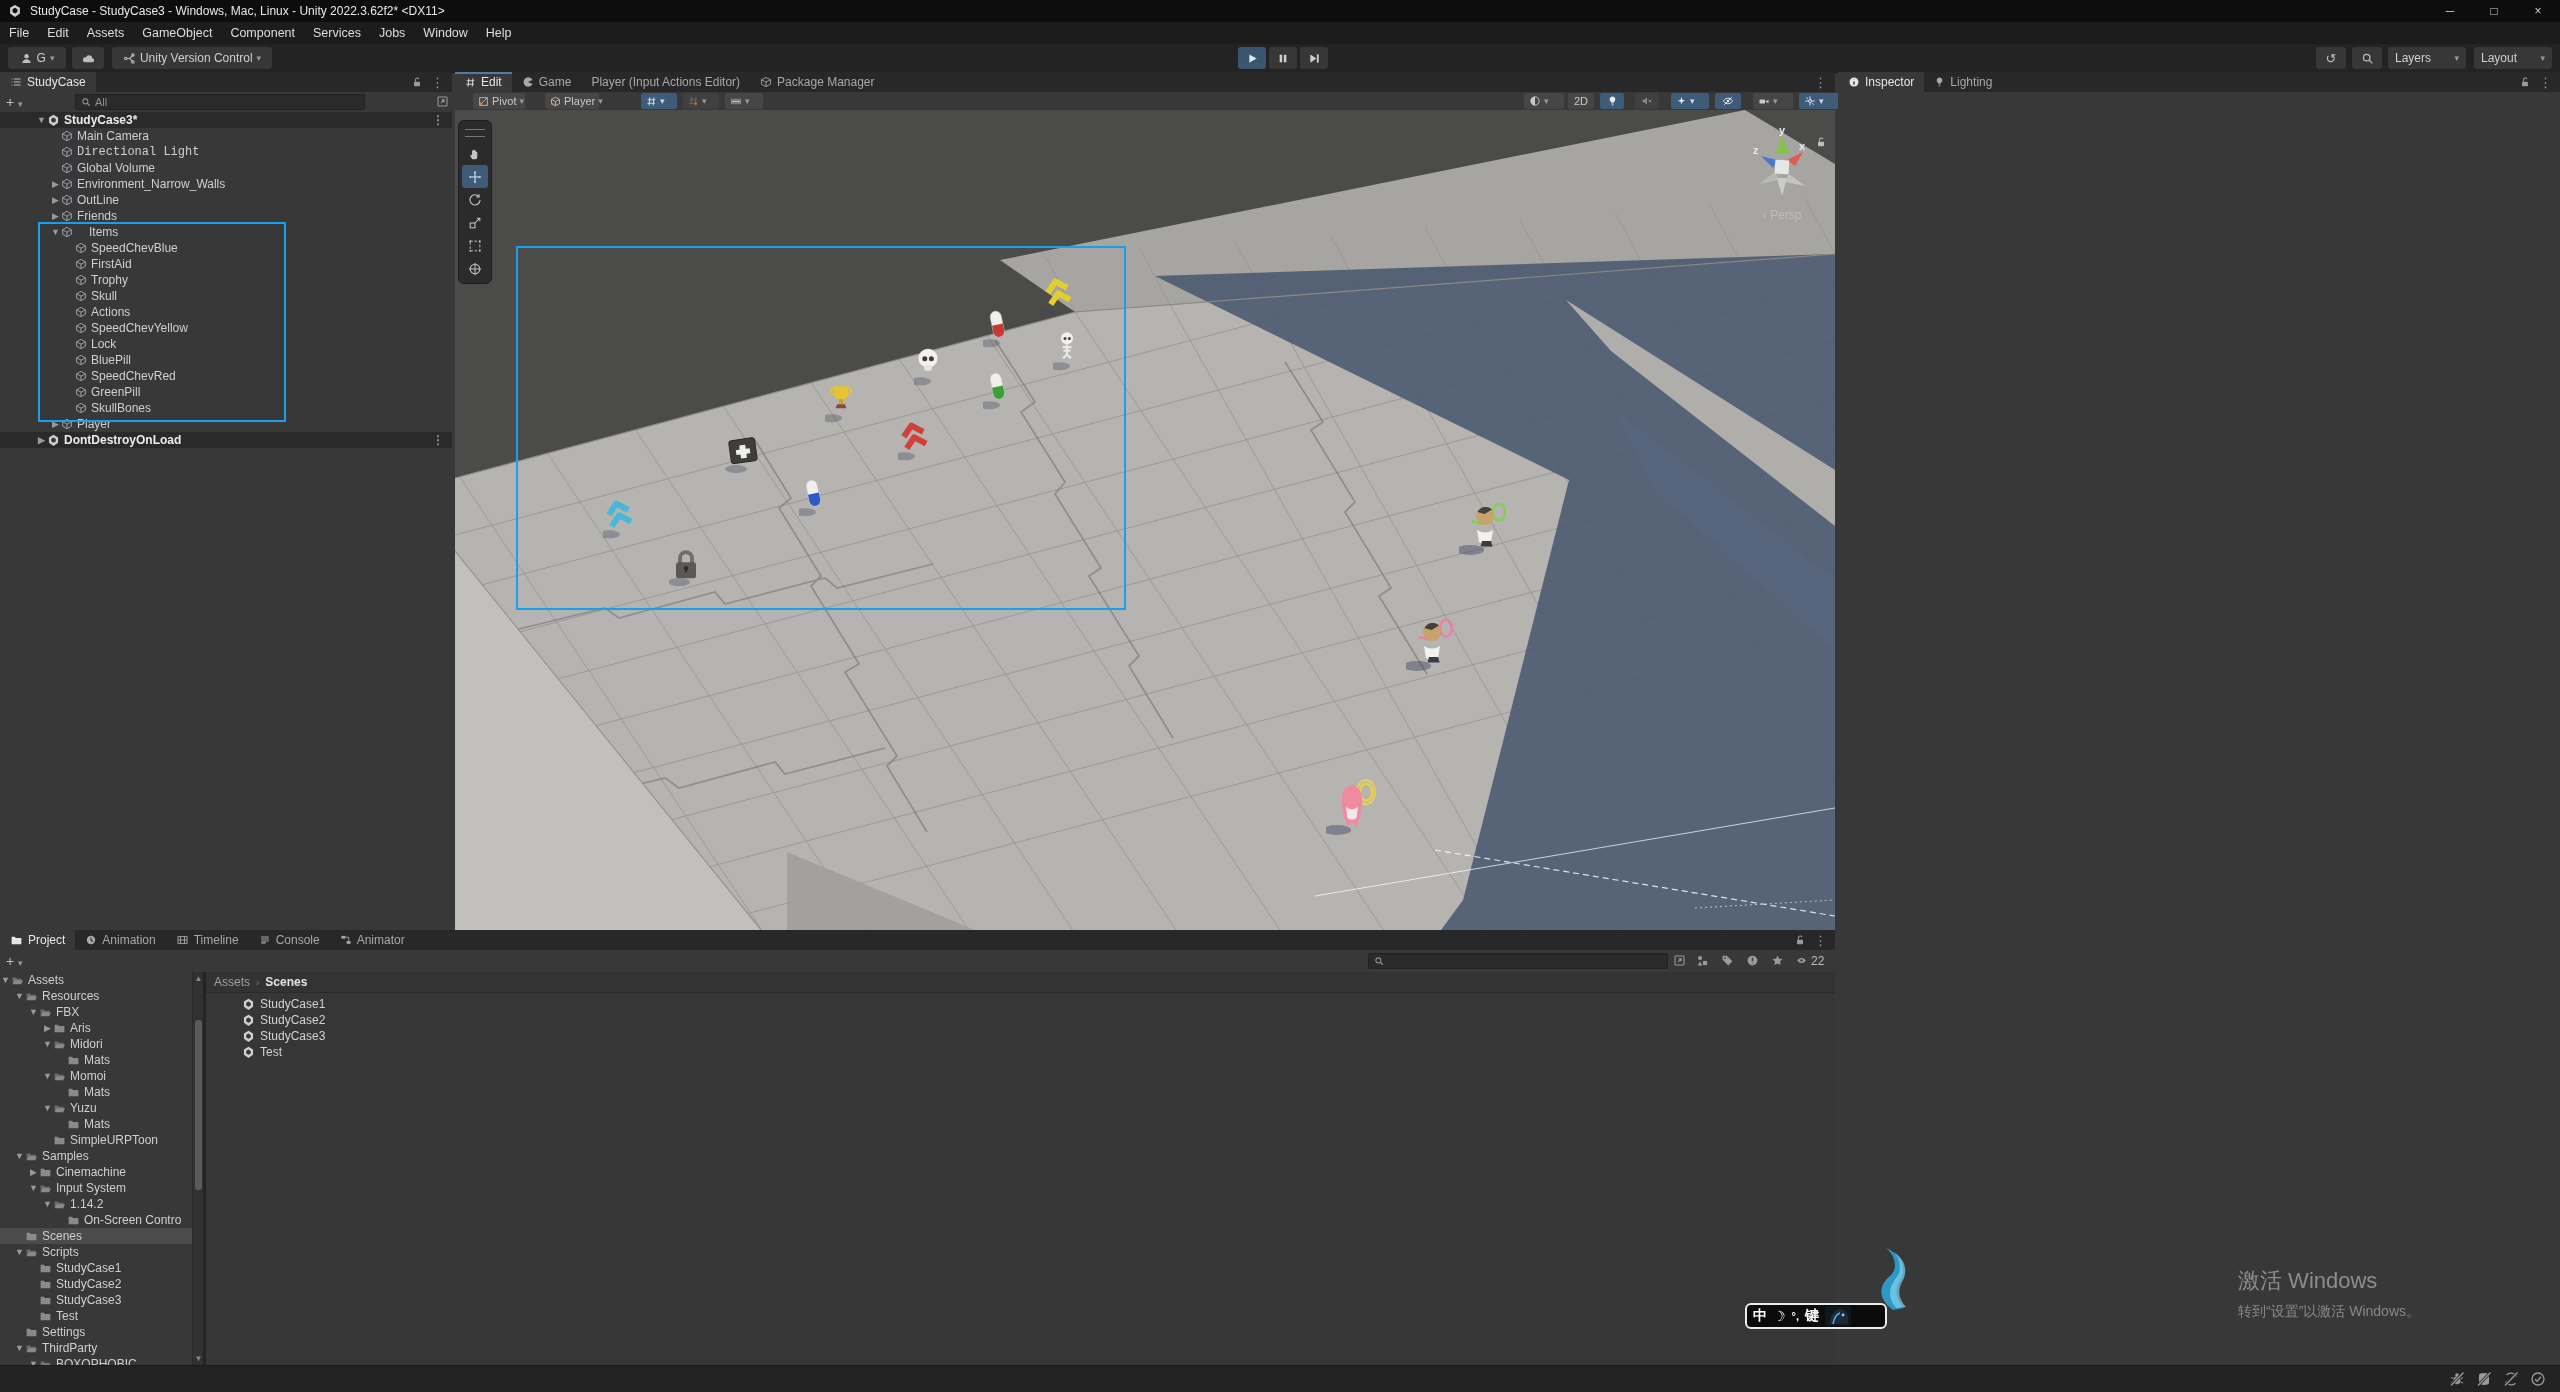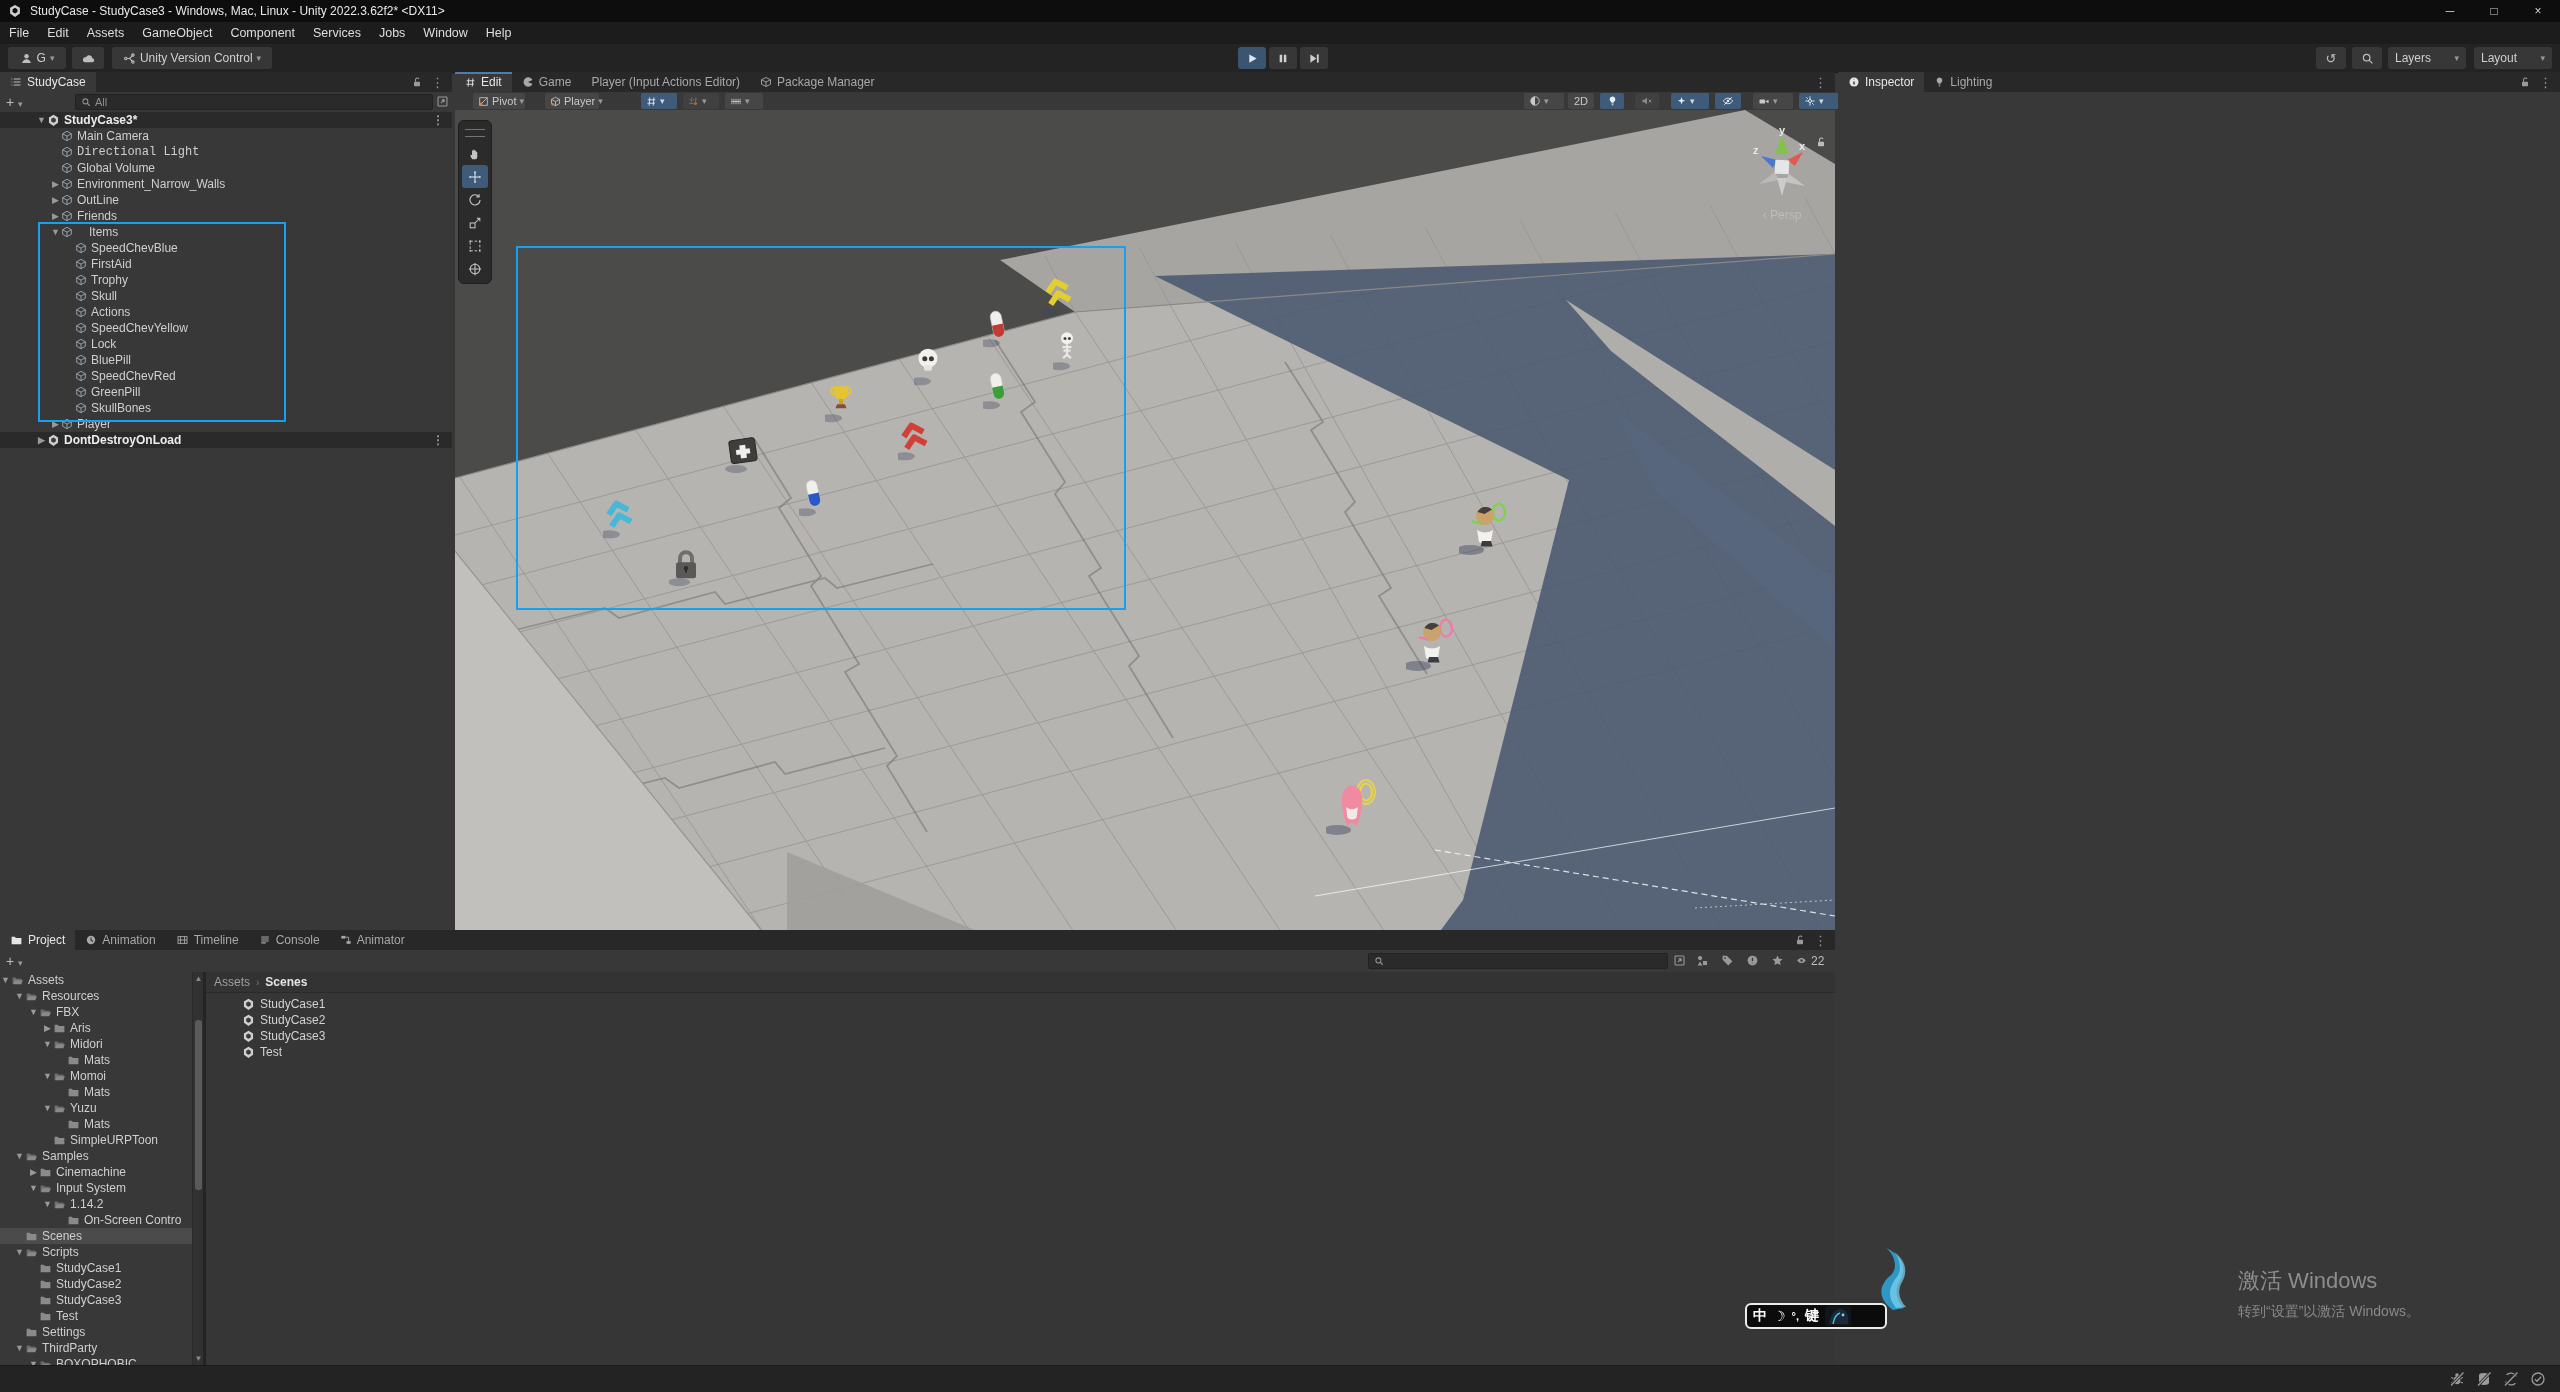--- a/index.html
+++ b/index.html
@@ -190,21 +190,21 @@
         <svg width="12" height="12" viewBox="0 0 16 16">
           <rect x="4" y="7.5" width="8" height="6" rx="1" fill="#9a9a9a"></rect>
           <path d="M6 7.5V5a2.5 2.5 0 0 1 4.7-1.1" fill="none" stroke="#9a9a9a" stroke-width="1.4"></path>
         </svg>
       </span>
     <span class="kebab">⋮</span>
   </div>
 </div>
 <div class="abs" style="left:0;top:92px;width:452px;height:20px;background:#383838;border-bottom:1px solid #2e2e2e">
   <span class="abs" style="left:6px;top:2px;font-size:14px;color:#bdbdbd">+ <span class="caret">▾</span></span>
-  <div class="searchfield abs" style="left:75px;top:2px;width:358px">
+  <div class="searchfield abs" style="left:75px;top:2px;width:290px">
     <span class="ic">
         <svg width="10" height="10" viewBox="0 0 16 16" stroke="#8f8f8f" fill="none" stroke-width="1.7">
           <circle cx="7" cy="7" r="4"></circle>
           <path d="M10 10l4 4"></path>
         </svg>
       </span>
     <span>All</span>
   </div>
   <span class="ic abs" style="left:436px;top:3px">
       <svg width="13" height="13" viewBox="0 0 16 16" stroke="#9a9a9a" fill="none" stroke-width="1.3">

